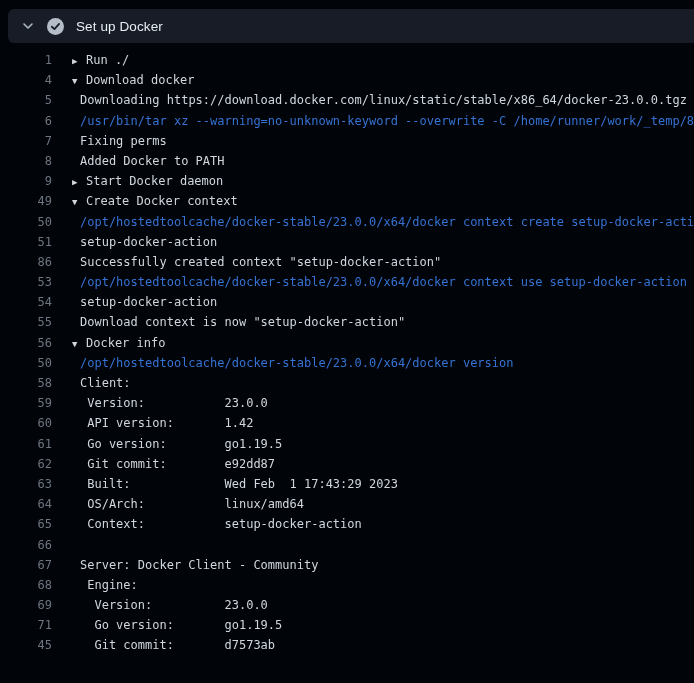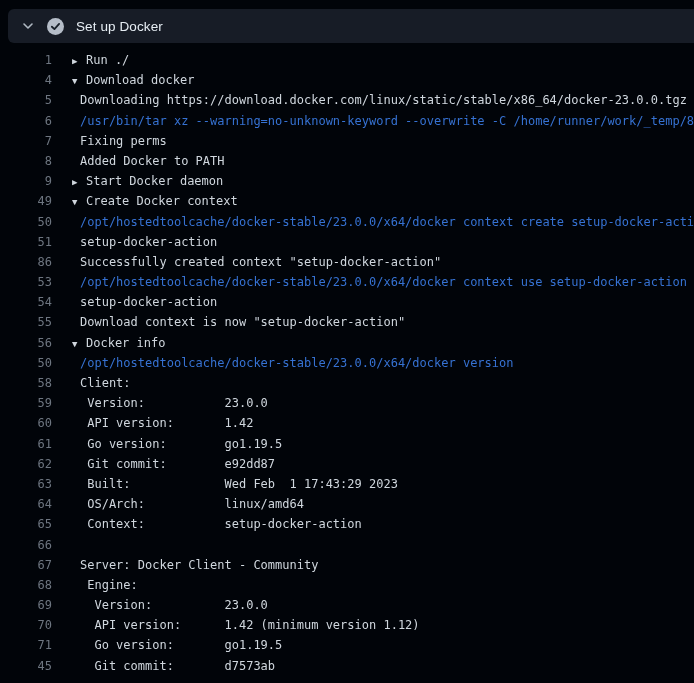--- a/index.html
+++ b/index.html
@@ -86,16 +86,15 @@
     <div class="row"><span class="ln">60</span><span class="content child"> API version:       1.42</span></div>
     <div class="row"><span class="ln">61</span><span class="content child"> Go version:        go1.19.5</span></div>
     <div class="row"><span class="ln">62</span><span class="content child"> Git commit:        e92dd87</span></div>
     <div class="row"><span class="ln">63</span><span class="content child"> Built:             Wed Feb  1 17:43:29 2023</span></div>
     <div class="row"><span class="ln">64</span><span class="content child"> OS/Arch:           linux/amd64</span></div>
     <div class="row"><span class="ln">65</span><span class="content child"> Context:           setup-docker-action</span></div>
     <div class="row"><span class="ln">66</span><span class="content child"></span></div>
     <div class="row"><span class="ln">67</span><span class="content child">Server: Docker Client - Community</span></div>
     <div class="row"><span class="ln">68</span><span class="content child"> Engine:</span></div>
     <div class="row"><span class="ln">69</span><span class="content child">  Version:          23.0.0</span></div>
-    <div class="row"><span class="ln">70</span><span class="content child">  API version:      1.42 (minimum version 1.12)</span></div>
     <div class="row"><span class="ln">71</span><span class="content child">  Go version:       go1.19.5</span></div>
     <div class="row"><span class="ln">45</span><span class="content child">  Git commit:       d7573ab</span></div>
   </div>
 
 </body></html>

